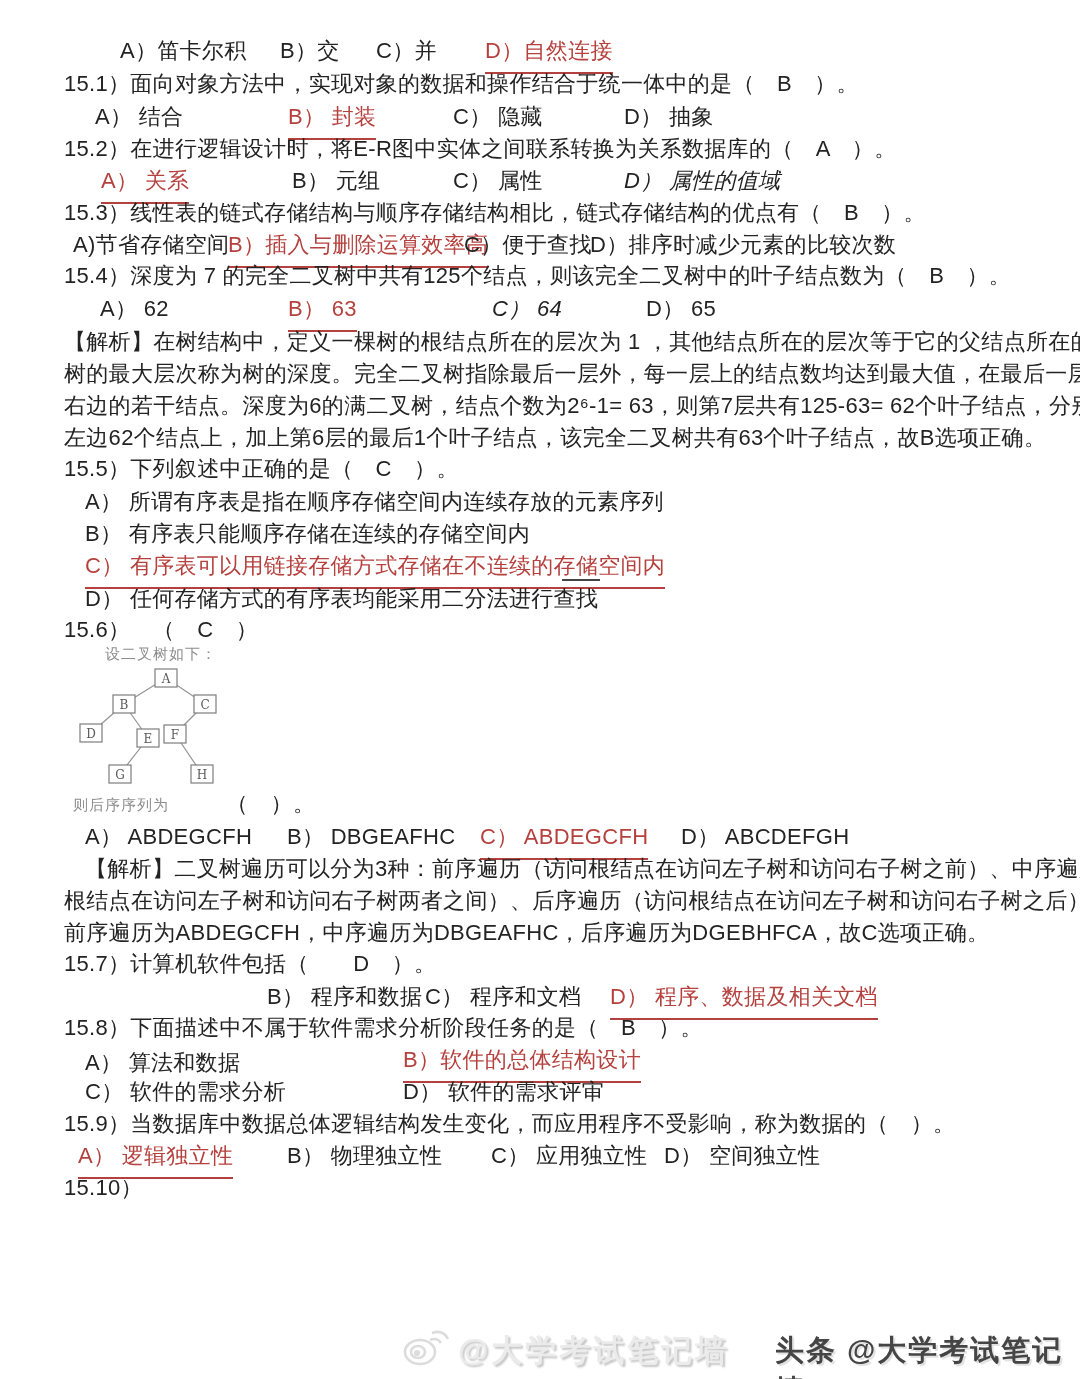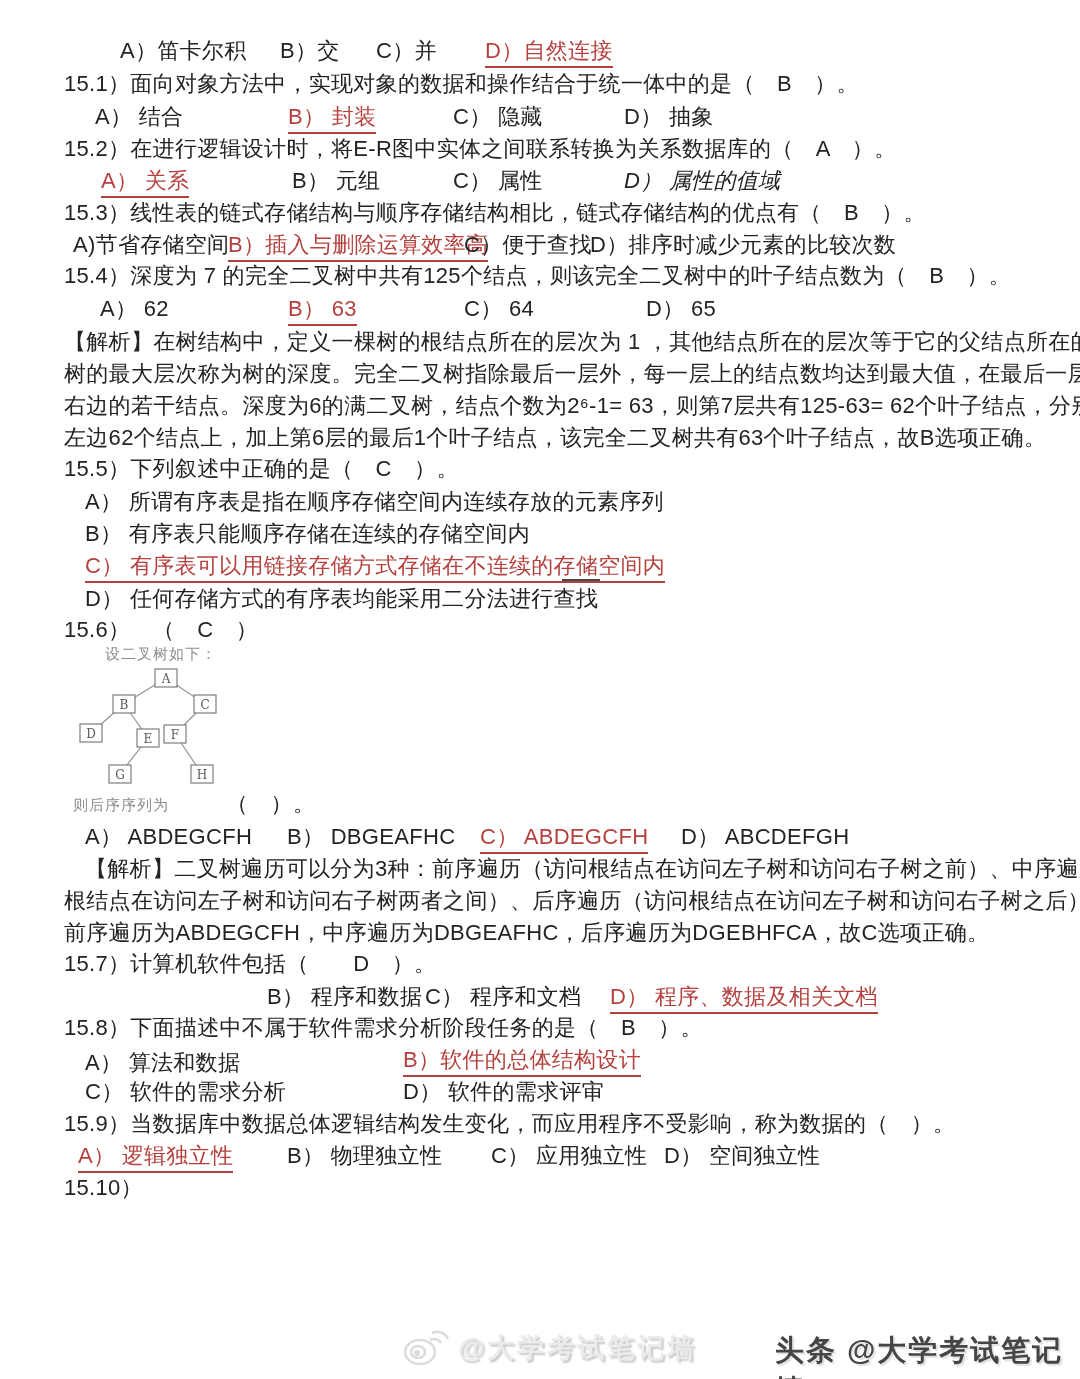--- a/index.html
+++ b/index.html
@@ -16,34 +16,34 @@
   }
   .ln {
     position: absolute;
     white-space: nowrap;
     line-height: 1.2;
     letter-spacing: 0.3px;
   }
   .red {
     color: var(--red);
     border-bottom: 2px solid var(--red);
-    padding-bottom: 2px;
+    padding-bottom: 8px;
   }
   .gray-sm {
     font-size: 15px;
     color: var(--gray);
     letter-spacing: 1px;
   }
   .tail {
     position: absolute;
     border-bottom: 2px solid #454545;
   }
   .wm-left {
     position: absolute;
-    font-size: 27px;
+    font-size: 31px;
     font-weight: bold;
     color: #ebebeb;
     text-shadow: 2px 2px 2px #c6c6c6;
     letter-spacing: 3px;
   }
   .wm-right {
     position: absolute;
     font-size: 29px;
     font-weight: bold;
     color: #454545;
@@ -76,21 +76,21 @@
 
   <span class="ln" style="top:200px; left:64px;">15.3）线性表的链式存储结构与顺序存储结构相比，链式存储结构的优点有（　B　）。</span>
   <span class="ln" style="top:232px; left:73px;">A)节省存储空间</span>
   <span class="ln red" style="top:232px; left:228px;">B）插入与删除运算效率高</span>
   <span class="ln" style="top:232px; left:464px;">C）便于查找</span>
   <span class="ln" style="top:232px; left:590px;">D）排序时减少元素的比较次数</span>
 
   <span class="ln" style="top:263px; left:64px;">15.4）深度为 7 的完全二叉树中共有125个结点，则该完全二叉树中的叶子结点数为（　B　）。</span>
   <span class="ln" style="top:296px; left:100px;">A）  62</span>
   <span class="ln red" style="top:296px; left:288px;">B）  63</span>
-  <span class="ln" style="top:296px; left:464px;">C）  64</span>
+  <span class="ln" style="top:296px; left:492px;font-style:italic;">C）  64</span>
   <span class="ln" style="top:296px; left:646px;">D）  65</span>
 
   <span class="ln" style="top:329px; left:64px;">【解析】在树结构中，定义一棵树的根结点所在的层次为 1 ，其他结点所在的层次等于它的父结点所在的层次加 1 ，</span>
   <span class="ln" style="top:361px; left:64px;">树的最大层次称为树的深度。完全二叉树指除最后一层外，每一层上的结点数均达到最大值，在最后一层上只缺少</span>
   <span class="ln" style="top:393px; left:64px;">右边的若干结点。深度为6的满二叉树，结点个数为2⁶-1= 63，则第7层共有125-63= 62个叶子结点，分别挂在第6层的</span>
   <span class="ln" style="top:425px; left:64px;">左边62个结点上，加上第6层的最后1个叶子结点，该完全二叉树共有63个叶子结点，故B选项正确。</span>
 
   <span class="ln" style="top:456px; left:64px;">15.5）下列叙述中正确的是（　C　）。</span>
   <span class="ln" style="top:489px; left:85px;">A）  所谓有序表是指在顺序存储空间内连续存放的元素序列</span>
   <span class="ln red" style="top:553px; left:85px;">C）  有序表可以用链接存储方式存储在不连续的存储空间内</span>

